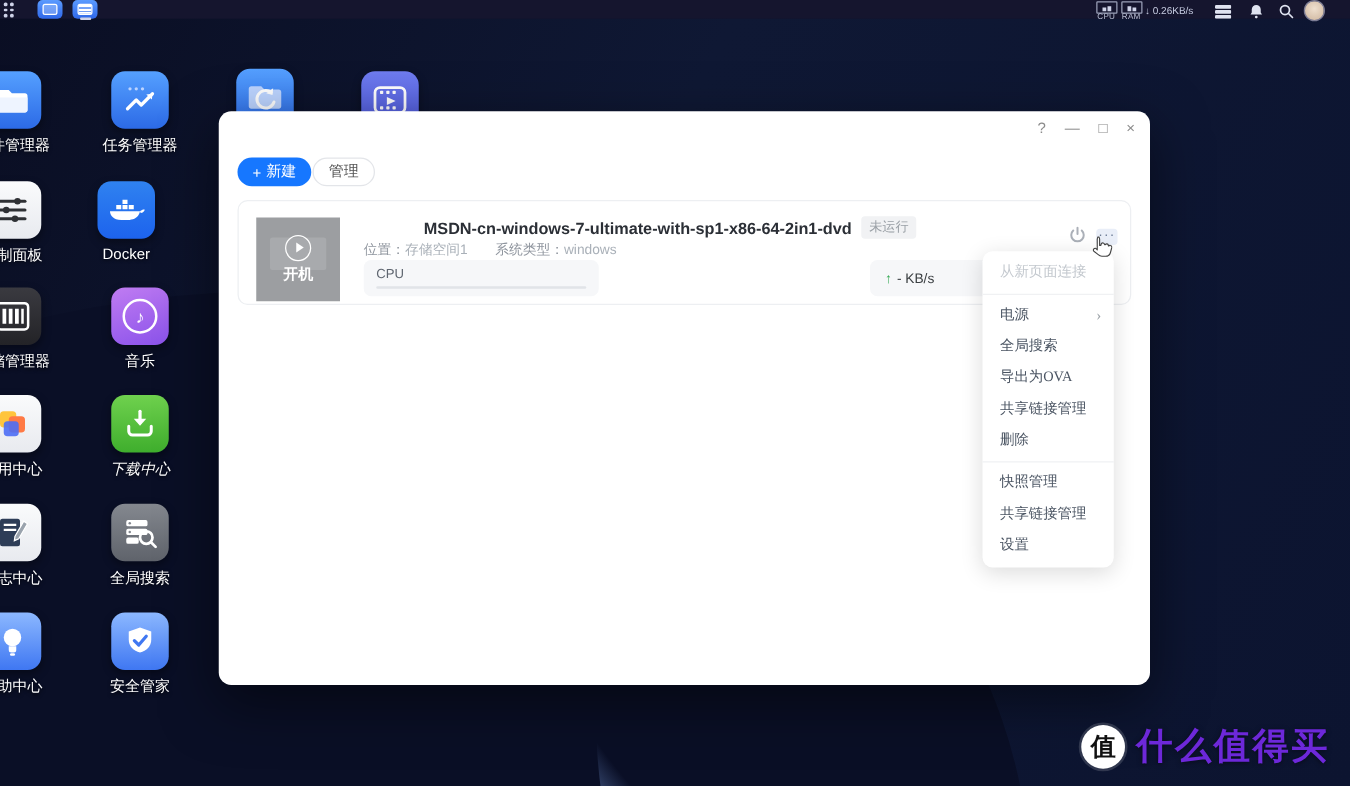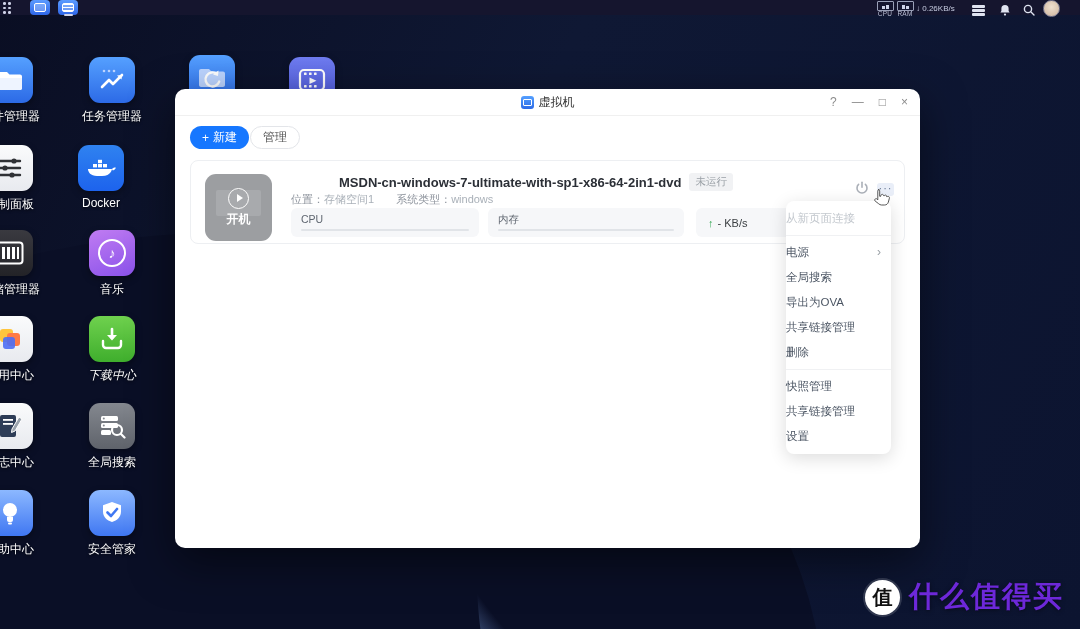--- a/index.html
+++ b/index.html
@@ -69,21 +69,21 @@
   .win-controls{position:absolute;right:12px;top:0;height:26px;display:flex;align-items:center;gap:15px;color:#8c8c8c;}
   .win-controls span{font-size:12px;cursor:pointer;line-height:26px;}
   .wc-help{font-size:11px;}
   
   .btn-new{position:absolute;left:15px;top:37px;height:23px;padding:0 12px;border-radius:13px;background:#1677ff;
            color:#fff;font-size:12px;display:flex;align-items:center;gap:4px;cursor:pointer;}
   .btn-manage{position:absolute;left:75px;top:37px;height:21px;padding:0 12px;border-radius:13px;background:#fff;
               border:1px solid #e3e5e9;color:#555;font-size:12px;display:flex;align-items:center;cursor:pointer;}
   
   .vm-card{position:absolute;left:15px;top:71px;width:713px;height:82px;border:1px solid #edeff2;border-radius:8px;background:#fff;}
-  .vm-thumb{position:absolute;left:14px;top:13px;width:67px;height:67px;border-radius:11px;background:#9c9ea1;
+  .vm-thumb{position:absolute;left:14px;top:13px;width:67px;height:67px;border-radius:0;background:#9c9ea1;
             display:flex;flex-direction:column;align-items:center;justify-content:center;gap:2px;cursor:pointer;}
   .vm-thumb .shade{position:absolute;left:11px;top:16px;width:45px;height:26px;background:rgba(255,255,255,.13);border-radius:2px;}
   .play-circle{width:19px;height:19px;border:1.8px solid #fff;border-radius:50%;display:flex;align-items:center;justify-content:center;}
   .play-circle i{width:0;height:0;border-left:6px solid #fff;border-top:4px solid transparent;border-bottom:4px solid transparent;margin-left:2px;}
   .vm-thumb .pl{color:#fff;font-size:12px;font-weight:bold;z-index:1;}
   .vm-name{position:absolute;left:100px;top:12px;font-size:13px;font-weight:bold;color:#2b2f36;display:flex;align-items:center;gap:8px;padding-left:48px;}
   .vm-badge{font-size:10.5px;font-weight:normal;color:#9aa0a6;background:#f1f2f4;border-radius:3px;padding:2px 6px;}
   .vm-info{position:absolute;left:100px;top:31px;font-size:11px;color:#8f959e;display:flex;gap:22px;}
   .vm-info .val{color:#a9b0b8;}
   .mbox{position:absolute;top:47px;height:29px;background:#f6f7f9;border-radius:6px;}
@@ -93,21 +93,21 @@
   .mbox.mem{left:297px;width:196px;}
   .mbox.net{left:505px;width:194px;display:flex;align-items:center;padding-left:12px;box-sizing:border-box;}
   .net-arrow{color:#34a853;font-size:11px;font-weight:bold;margin-right:4px;}
   .net-val{font-size:11px;color:#3c4043;}
   .vm-power{position:absolute;left:664px;top:20px;cursor:pointer;}
   .vm-more{position:absolute;left:686px;top:22px;width:17px;height:13px;border-radius:3px;background:#e9eef8;
            color:#6b7b95;font-size:11px;line-height:10px;text-align:center;letter-spacing:1px;cursor:pointer;}
   
   .menu{position:absolute;left:786px;top:201px;width:105px;background:#fff;border-radius:8px;z-index:20;
         box-shadow:0 4px 18px rgba(0,0,0,.14);padding:5px 0;}
-  .menu-item{height:25px;line-height:25px;font-size:11.5px;color:#4b5563;cursor:pointer;position:relative;}
+  .menu-item{height:25px;line-height:25px;padding-left:14px;font-size:11.5px;color:#4b5563;cursor:pointer;position:relative;font-family:Liberation Serif, serif;}
   .menu-item.disabled{color:#c3c8ce;cursor:default;}
   .menu-item .sub{position:absolute;right:10px;top:0;color:#9aa0a6;font-size:12px;}
   .menu-div{height:1px;background:#f0f1f3;margin:4px 0;}
   
   .cursor{position:absolute;left:873px;top:188px;z-index:50;}
   .watermark{position:absolute;right:16px;bottom:12px;z-index:30;display:flex;align-items:center;gap:9px;}
   .wm-badge{width:35px;height:35px;border-radius:50%;background:#fff;color:#111;font-size:20px;font-weight:bold;
             display:flex;align-items:center;justify-content:center;box-shadow:0 0 0 2px rgba(255,255,255,.15);}
   .wm-text{color:#6d28d9;font-size:29px;font-weight:600;letter-spacing:2px;text-shadow:0 1px 4px rgba(0,0,0,.5);}
 </style>
@@ -330,26 +330,20 @@
           <rect x="6" y="17" width="2.6" height="2.6" rx=".6"></rect>
           <rect x="11" y="17" width="2.6" height="2.6" rx=".6"></rect>
           <rect x="16" y="17" width="2.6" height="2.6" rx=".6"></rect>
           <path d="M11.5 9.5l7 3.2-7 3.2z"></path>
         </g>
       </svg>
   </div>
 </div>
 
 <div class="window">
-  <div class="titlebar">
-    <span class="title-ico">
-        <i></i>
-      </span>
-    <span class="title-text">虚拟机</span>
-  </div>
   <div class="win-controls">
     <span class="wc-help">?</span>
     <span>—</span>
     <span>□</span>
     <span>×</span>
   </div>
 
   <div class="btn-new">
     <span>+</span>
     <span>新建</span>
@@ -369,24 +363,20 @@
     <div class="vm-name">
       <span>MSDN-cn-windows-7-ultimate-with-sp1-x86-64-2in1-dvd</span>
       <span class="vm-badge">未运行</span>
     </div>
     <div class="vm-info">
       <span><span>位置：</span><span class="val">存储空间1</span></span>
       <span><span>系统类型：</span><span class="val">windows</span></span>
     </div>
     <div class="mbox cpu">
       <span class="mlabel">CPU</span>
-      <span class="track"></span>
-    </div>
-    <div class="mbox mem">
-      <span class="mlabel">内存</span>
       <span class="track"></span>
     </div>
     <div class="mbox net">
       <span class="net-arrow">↑</span>
       <span class="net-val">- KB/s</span>
     </div>
     <div class="vm-power">
       <svg width="14" height="14" viewBox="0 0 14 14">
           <path d="M7 1.2v5" stroke="#abb0b8" stroke-width="1.6" stroke-linecap="round"></path>
           <path d="M3.6 3.4a5 5 0 1 0 6.8 0" fill="none" stroke="#abb0b8" stroke-width="1.6" stroke-linecap="round"></path>

